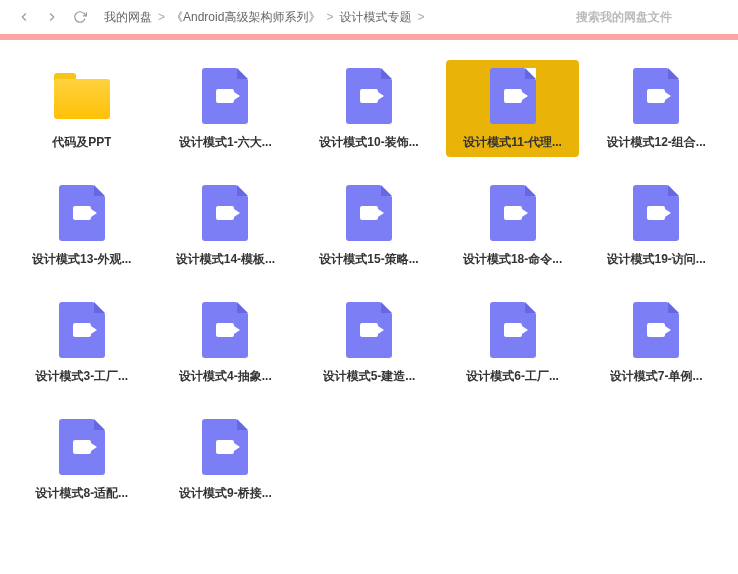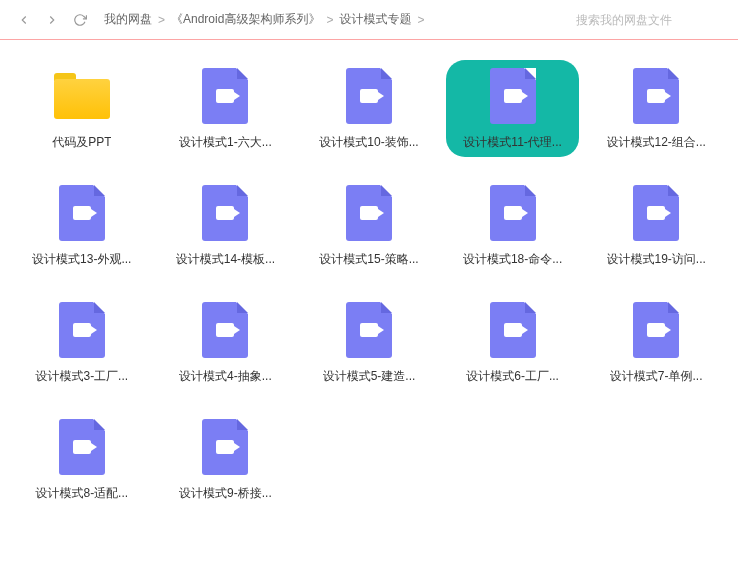--- a/index.html
+++ b/index.html
@@ -11,21 +11,21 @@
       font-family: "Microsoft YaHei", "PingFang SC", sans-serif;
       background: #fff;
       width: 738px;
       height: 574px;
       overflow: hidden;
     }
     .toolbar {
       display: flex;
       align-items: center;
       padding: 8px 12px;
-      border-bottom: 1px solid #fca5a5;
+      border-bottom: 6px solid #fca5a5;
       height: 40px;
     }
     .nav-btn {
       width: 24px;
       height: 24px;
       display: flex;
       align-items: center;
       justify-content: center;
       cursor: pointer;
       color: #999;
@@ -52,41 +52,42 @@
       color: #aaa;
     }
     .search-box {
       width: 150px;
       height: 24px;
       border: none;
       background: transparent;
       font-size: 12px;
       color: #999;
       outline: none;
+      font-weight: bold;
     }
     .search-box::placeholder {
       color: #bbb;
     }
     .grid {
       display: grid;
       grid-template-columns: repeat(5, 1fr);
       gap: 20px 10px;
       padding: 20px 15px;
+      font-weight: bold;
     }
     .item {
       display: flex;
       flex-direction: column;
       align-items: center;
       cursor: pointer;
       padding: 6px;
       border-radius: 4px;
     }
     .item.selected {
-      background: #14b8a6;
-      border-radius: 19px;
+      background: #eab308;
     }
     .icon-wrap {
       width: 60px;
       height: 60px;
       display: flex;
       align-items: center;
       justify-content: center;
       margin-bottom: 8px;
     }
     .folder-icon {

